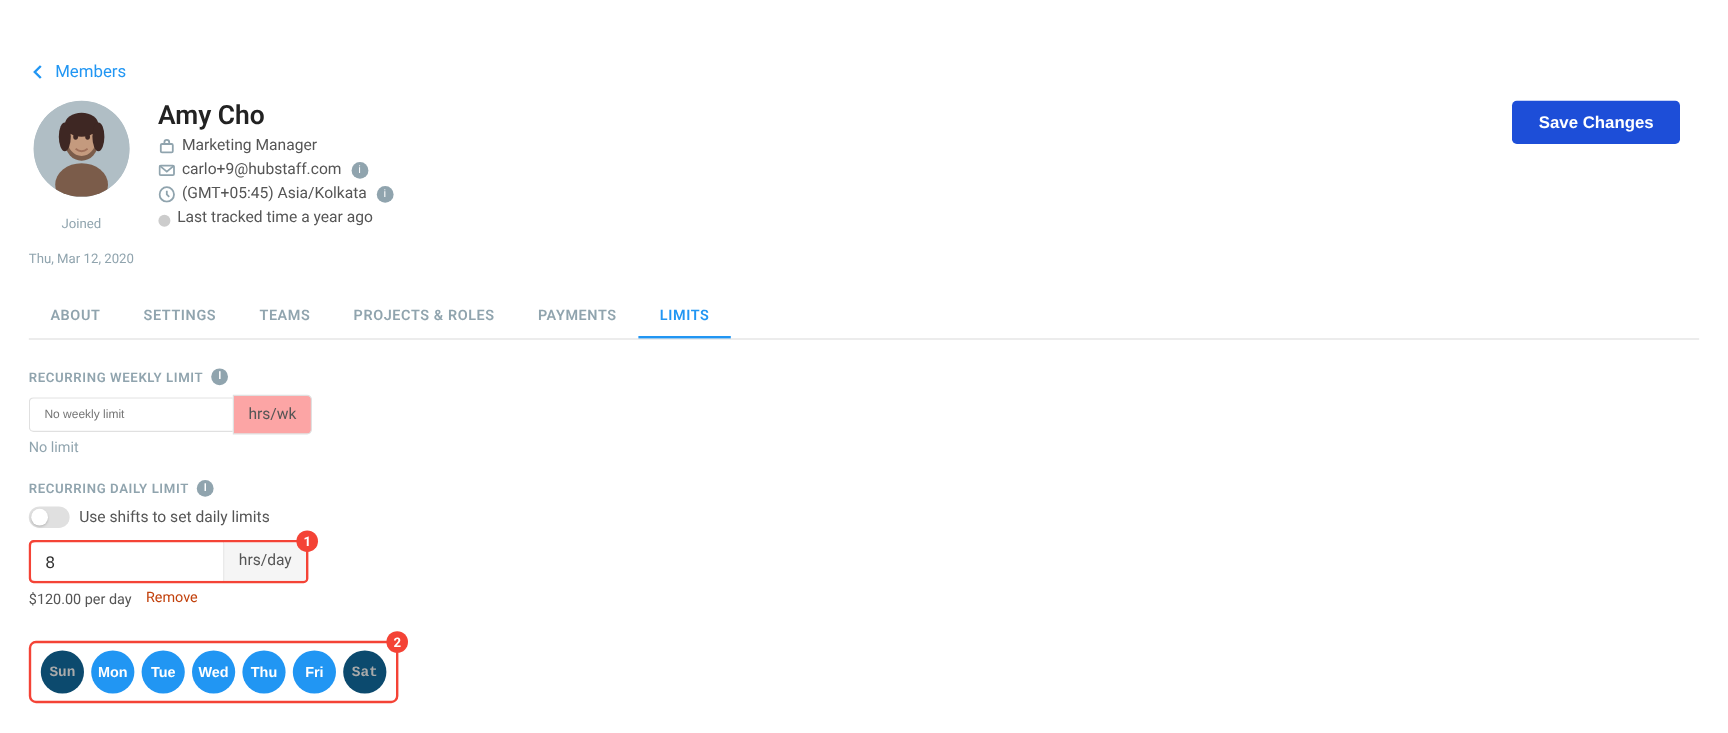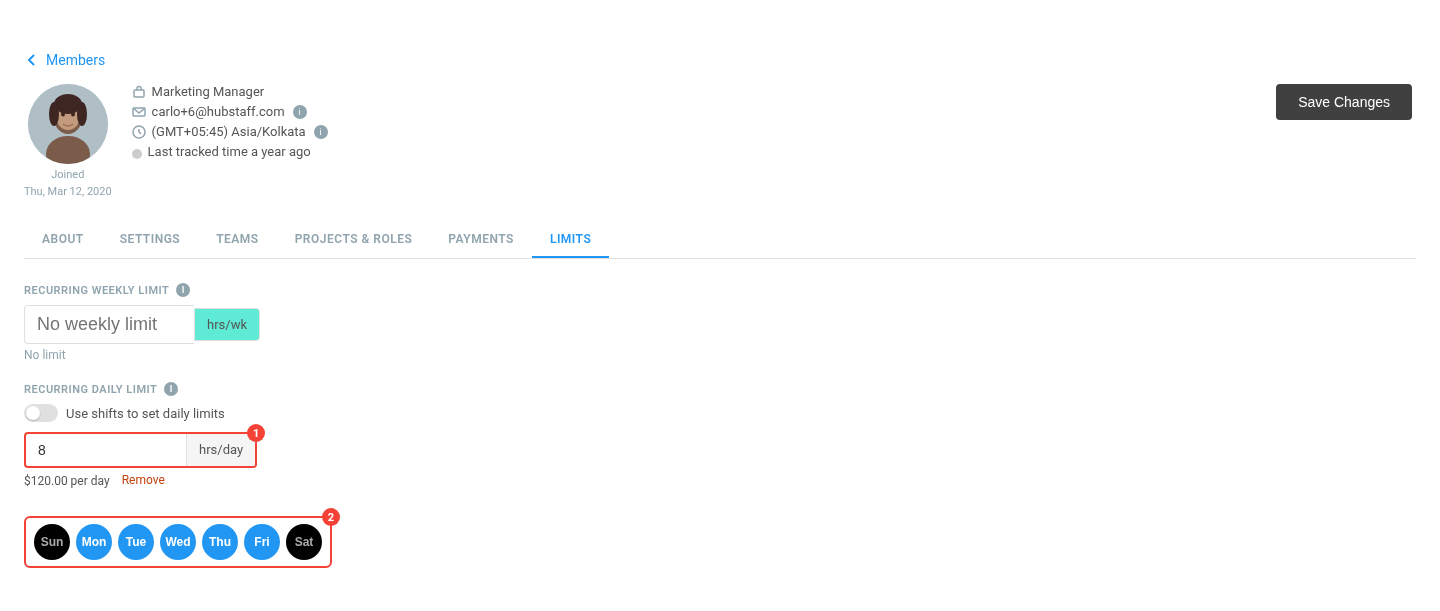--- a/index.html
+++ b/index.html
@@ -6,48 +6,48 @@
     body { font-family: -apple-system, BlinkMacSystemFont, 'Segoe UI', Roboto, sans-serif; background: #fff; color: #333; font-size: 14px; }
 
     .page { padding: 16px 24px; max-width: 1440px; }
 
     
     .back-nav { display: flex; align-items: flex-end; gap: 6px; color: #2196f3; cursor: pointer; font-size: 14px; margin-bottom: 16px; margin-top: 36px; }
     .back-nav svg { width: 16px; height: 16px; }
 
     
     .profile-header { display: flex; align-items: flex-start; gap: 20px; margin-bottom: 24px; position: relative; }
-    .avatar-wrap { display: flex; flex-direction: column; align-items: center; gap: 4px; }
+    .avatar-wrap { display: flex; flex-direction: column; align-items: center; gap: 16px; }
     .avatar { width: 80px; height: 80px; border-radius: 50%; background: #b0bec5; overflow: hidden; display: flex; align-items: center; justify-content: center; }
     .avatar svg { width: 80px; height: 80px; }
     .joined-label { font-size: 11px; color: #90a4ae; text-align: center; }
     .joined-date { font-size: 11px; color: #90a4ae; text-align: center; }
 
     .profile-info { display: flex; flex-direction: column; gap: 5px; }
     .profile-name { font-size: 22px; font-weight: 600; color: #222; }
     .profile-detail { display: flex; align-items: flex-end; gap: 6px; color: #555; font-size: 13px; }
     .profile-detail .icon { color: #90a4ae; display: inline-flex; }
     .info-icon { display: inline-flex; align-items: center; justify-content: center; width: 14px; height: 14px; border-radius: 50%; background: #90a4ae; color: #fff; font-size: 9px; cursor: pointer; margin-left: 2px; }
     .status-dot { width: 10px; height: 10px; border-radius: 50%; background: #ccc; display: inline-block; }
 
-    .save-btn { position: absolute; right: 4px; top: 0; background: #404040; color: #fff; border: none; border-radius: 4px; padding: 10px 22px; font-size: 14px; font-weight: 400; cursor: pointer; }
+    .save-btn { position: absolute; right: 16px; top: 0; background: #1d4ed8; color: #fff; border: none; border-radius: 4px; padding: 10px 22px; font-size: 14px; font-weight: 700; cursor: pointer; }
 
     
     .tabs { display: flex; gap: 0; border-bottom: 1px solid #e0e0e0; margin-bottom: 24px; }
     .tab { padding: 10px 18px; font-size: 12px; font-weight: 600; color: #90a4ae; cursor: pointer; letter-spacing: 0.5px; border-bottom: 2px solid transparent; text-transform: uppercase; }
     .tab.active { color: #2196f3; border-bottom: 2px solid #2196f3; }
 
     
     .section-label { font-size: 11px; font-weight: 600; color: #90a4ae; letter-spacing: 0.5px; text-transform: uppercase; display: flex; align-items: center; gap: 5px; margin-bottom: 8px; }
 
     .limit-section { margin-bottom: 20px; }
 
     .input-row { display: flex; align-items: center; gap: 0; margin-bottom: 4px; }
-    .limit-input { border: 1px solid #e0e0e0; border-right: none; border-radius: 4px 0 0 4px; padding: 8px 12px; width: 170px; font-size: 18px; color: #aaa; outline: none; }
-    .unit-badge { background: #5eead4; border: 1px solid #e0e0e0; border-radius: 0 4px 4px 0; padding: 8px 12px; font-size: 13px; color: #555; }
+    .limit-input { border: 1px solid #e0e0e0; border-right: none; border-radius: 4px 0 0 4px; padding: 8px 12px; width: 170px; font-size: 10px; color: #aaa; outline: none; }
+    .unit-badge { background: #fca5a5; border: 1px solid #e0e0e0; border-radius: 0 4px 4px 0; padding: 8px 12px; font-size: 13px; color: #555; }
     .no-limit-text { font-size: 12px; color: #90a4ae; }
 
     .toggle-row { display: flex; align-items: center; gap: 8px; margin-bottom: 10px; }
     .toggle { width: 34px; height: 18px; background: #e0e0e0; border-radius: 10px; position: relative; cursor: pointer; }
     .toggle-knob { width: 14px; height: 14px; border-radius: 50%; background: #fff; position: absolute; top: 2px; left: 2px; box-shadow: 0 1px 2px rgba(0,0,0,0.2); }
     .toggle-label { font-size: 13px; color: #555; }
 
     .daily-input-wrap { position: relative; display: inline-block; }
     .badge-circle { width: 18px; height: 18px; border-radius: 50%; background: #f44336; color: #fff; font-size: 11px; font-weight: 700; display: flex; align-items: center; justify-content: center; position: absolute; top: -8px; right: -8px; z-index: 2; }
     .outlined-input-row { border: 2px solid #f44336; border-radius: 4px; display: inline-flex; }
@@ -55,21 +55,21 @@
     .daily-unit { background: #f5f5f5; border-left: 1px solid #e0e0e0; padding: 8px 12px; font-size: 13px; color: #555; border-radius: 0 2px 2px 0; }
 
     .per-day-text { font-size: 12px; color: #555; margin-top: 2px; }
     .remove-link { color: #c2410c; font-size: 12px; cursor: pointer; margin-left: 8px; }
 
     .days-section { margin-top: 16px; }
     .days-row-wrap { position: relative; display: inline-block; margin-top: 8px; }
     .days-badge { width: 18px; height: 18px; border-radius: 50%; background: #f44336; color: #fff; font-size: 11px; font-weight: 700; display: flex; align-items: center; justify-content: center; position: absolute; top: -8px; right: -8px; z-index: 2; }
     .days-row { display: flex; gap: 6px; border: 2px solid #f44336; border-radius: 6px; padding: 6px 8px; }
     .day-btn { width: 36px; height: 36px; border-radius: 50%; display: flex; align-items: center; justify-content: center; font-size: 12px; font-weight: 600; cursor: pointer; border: none; }
-    .day-btn.inactive { background: #000000; color: #aaa; }
+    .day-btn.inactive { background: #0c4a6e; color: #aaa; font-family: Liberation Mono, monospace; }
     .day-btn.active { background: #2196f3; color: #fff; }
 
     .per-day-remove-row { display: flex; align-items: center; gap: 0; }
   </style>
 </head>
 <body>
 
 <div class="page">
 
   <div class="back-nav">
@@ -95,37 +95,38 @@
           <ellipse cx="40" cy="20" rx="14" ry="10" fill="#3e2723"></ellipse>
           <ellipse cx="26" cy="30" rx="5" ry="12" fill="#3e2723"></ellipse>
           <ellipse cx="54" cy="30" rx="5" ry="12" fill="#3e2723"></ellipse>
         </svg>
       </div>
       <span class="joined-label">Joined</span>
       <span class="joined-date">Thu, Mar 12, 2020</span>
     </div>
 
     <div class="profile-info">
+      <div class="profile-name">Amy Cho</div>
       <div class="profile-detail">
         <span class="icon">
           <svg width="14" height="14" viewBox="0 0 14 14" fill="none" stroke="#90a4ae" stroke-width="1.5">
             <rect x="2" y="5" width="10" height="7" rx="1"></rect>
             <path d="M5 5V3.5a2 2 0 0 1 4 0V5"></path>
           </svg>
         </span>
         <span>Marketing Manager</span>
       </div>
       <div class="profile-detail">
         <span class="icon">
           <svg width="14" height="14" viewBox="0 0 14 14" fill="none" stroke="#90a4ae" stroke-width="1.5">
             <rect x="1" y="3" width="12" height="8" rx="1"></rect>
             <path d="M1 3l6 5 6-5"></path>
           </svg>
         </span>
-        <span>carlo+6@hubstaff.com</span>
+        <span>carlo+9@hubstaff.com</span>
         <span class="info-icon">i</span>
       </div>
       <div class="profile-detail">
         <span class="icon">
           <svg width="14" height="14" viewBox="0 0 14 14" fill="none" stroke="#90a4ae" stroke-width="1.5">
             <circle cx="7" cy="7" r="6"></circle>
             <path d="M7 4v3l2 2"></path>
           </svg>
         </span>
         <span>(GMT+05:45) Asia/Kolkata</span>

